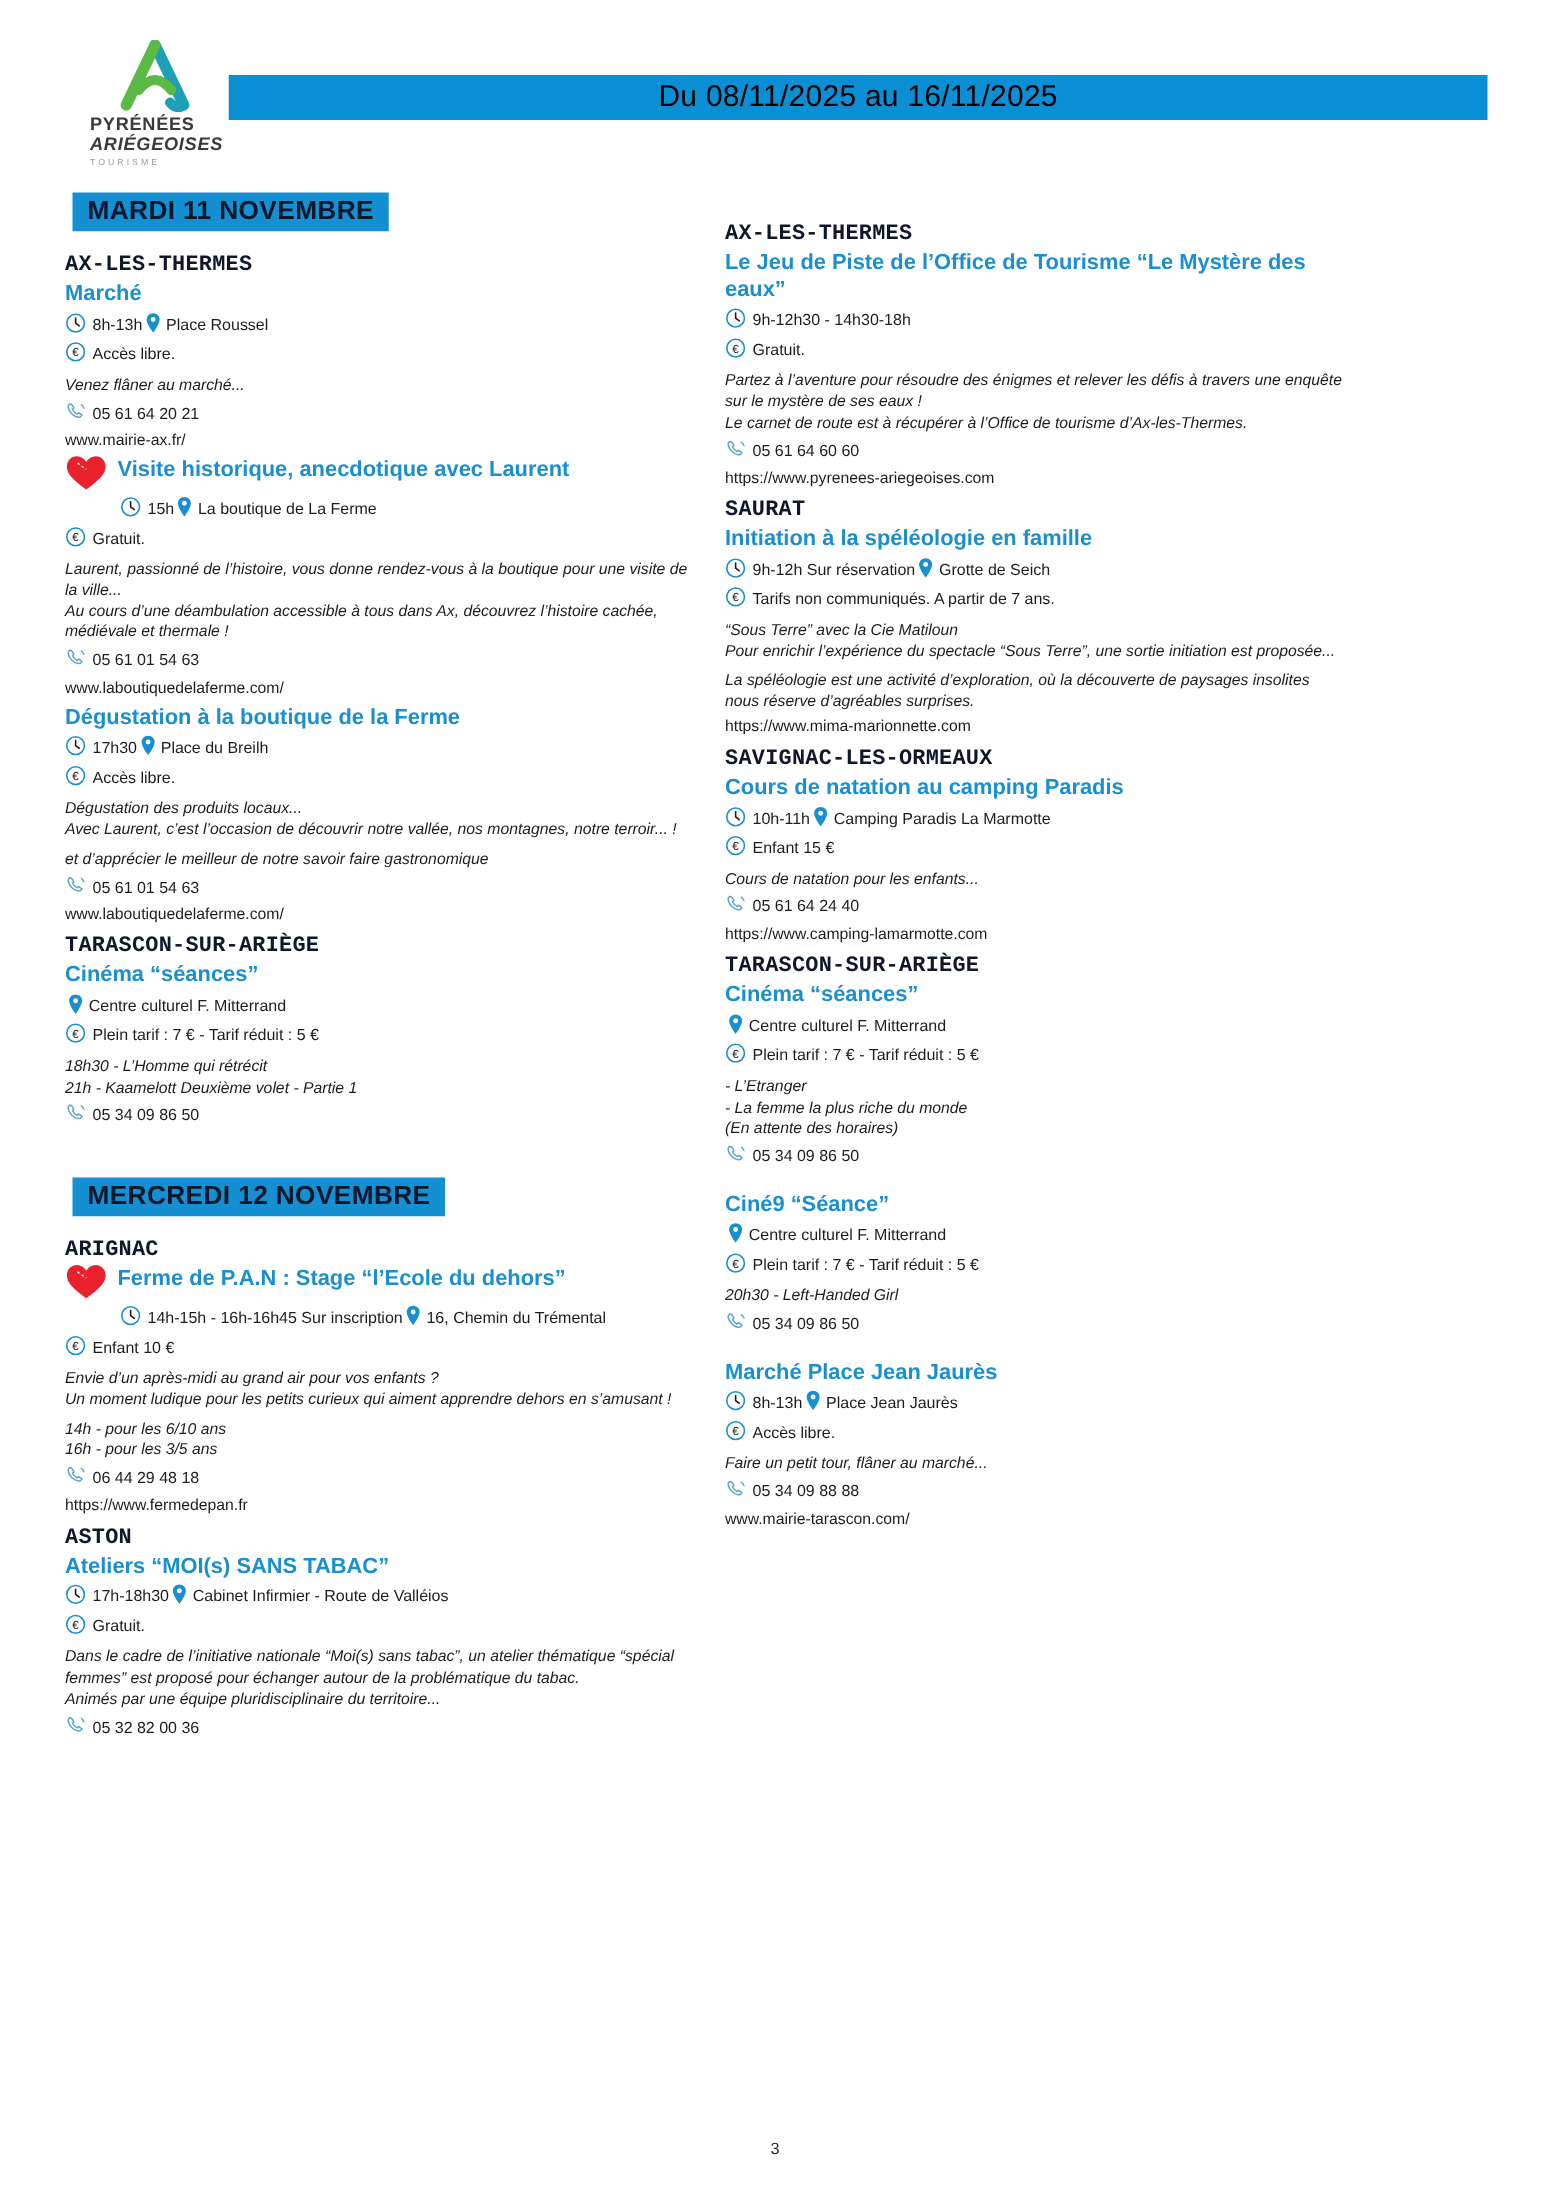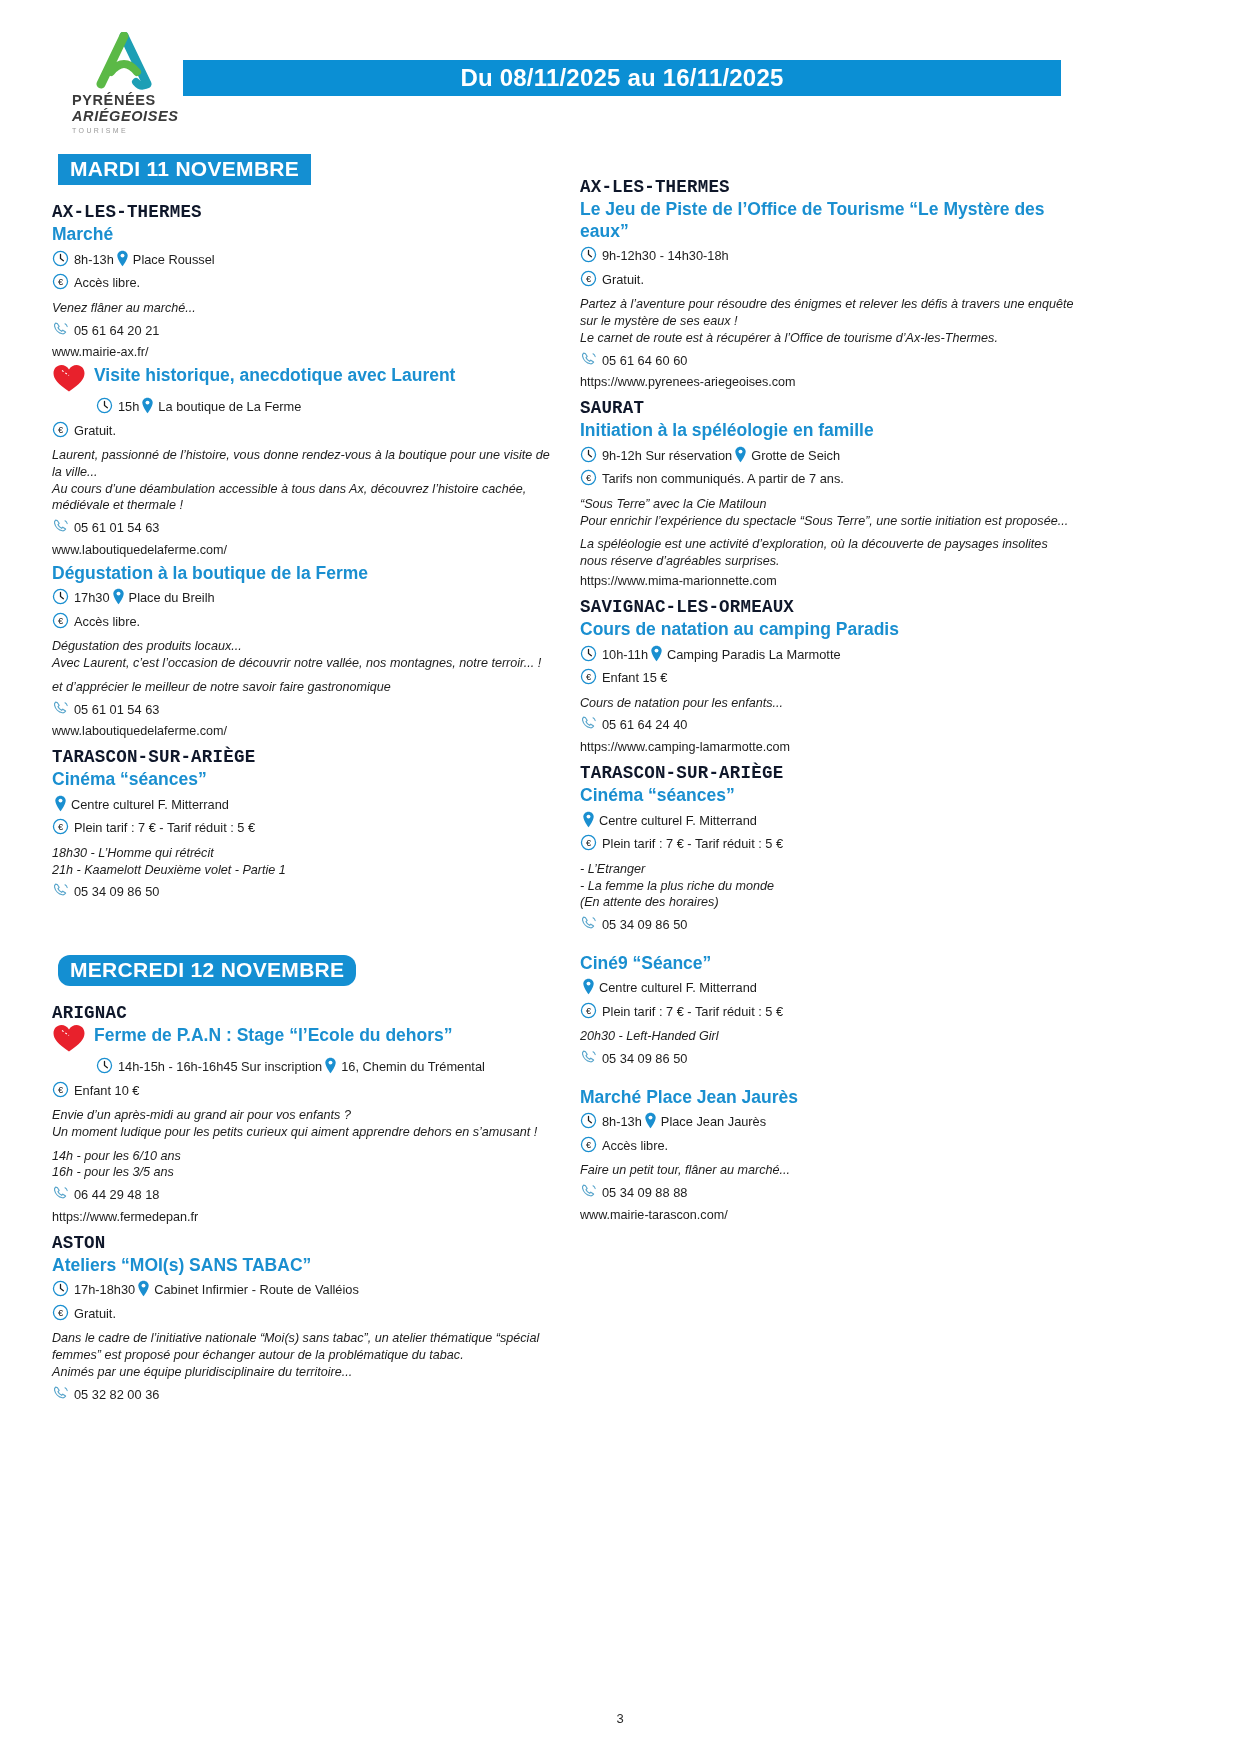--- a/index.html
+++ b/index.html
@@ -44,26 +44,26 @@
     color: #3a3a3a; line-height: 1.08; font-style: italic;
   }
   .logo-line3 {
     font-size: 7px; letter-spacing: 2.4px; color: #9a9a9a; margin-top: 3px;
   }
 
   .date-banner {
     position: absolute;
     left: 183px;
     top: 60px;
-    width: 878px;
+    width: 1007px;
     height: 36px;
     background: #0b8fd4;
-    color: #ffffff;
+    color: #000000;
     font-size: 24px;
-    font-weight: bold;
+    font-weight: normal;
     letter-spacing: .2px;
     display: flex;
     align-items: center;
     justify-content: center;
   }
 
   
   .columns {
     position: absolute;
     top: 150px;
@@ -73,28 +73,28 @@
     gap: 30px;
     padding: 0 52px 0 52px;
   }
   .col { width: 498px; }
   .col-right { padding-top: 20px; }
 
   
   .day-banner {
     display: inline-block;
     background: #148fd2;
-    color: #ffffff;
+    color: #0f172a;
     font-size: 21px;
     font-weight: bold;
     letter-spacing: .3px;
     padding: 3px 12px 4px 12px;
     margin: 4px 0 10px 6px;
   }
-  .day-banner.spaced { margin-top: 49px; border-radius: 12px; }
+  .day-banner.spaced { margin-top: 36px; }
 
   
   .town {
     font-size: 17.5px;
     font-weight: bold;
     letter-spacing: .2px;
     color: #0f172a;
     margin: 7px 0 2px 0;
     font-family: Liberation Mono, monospace;
   }

